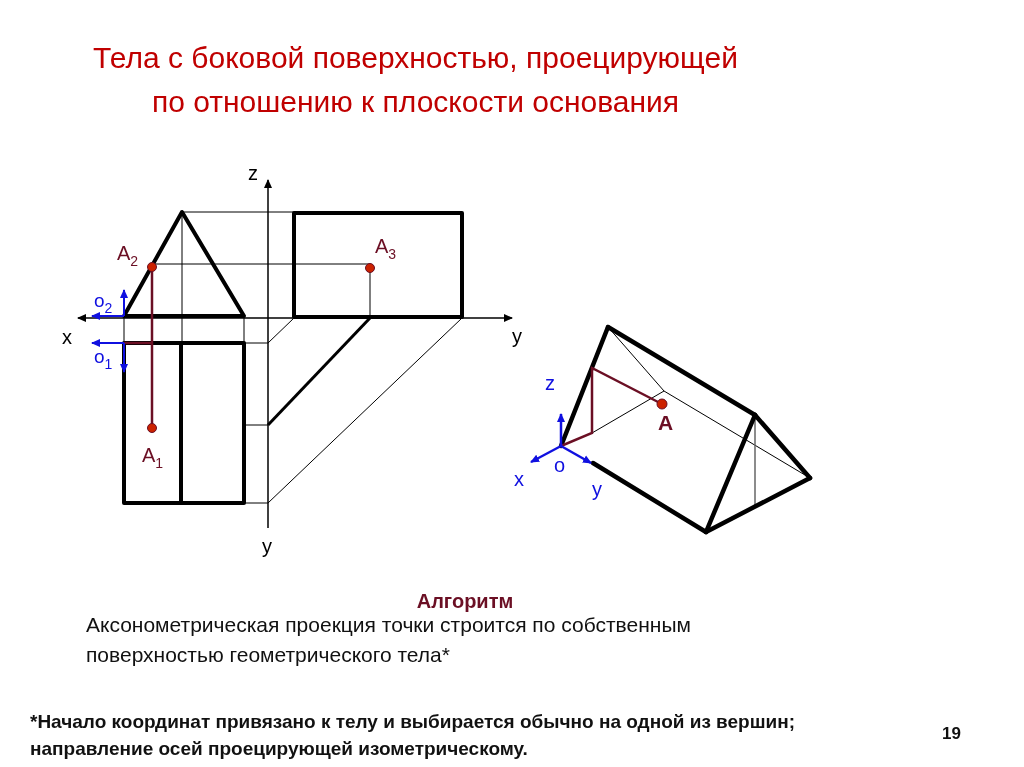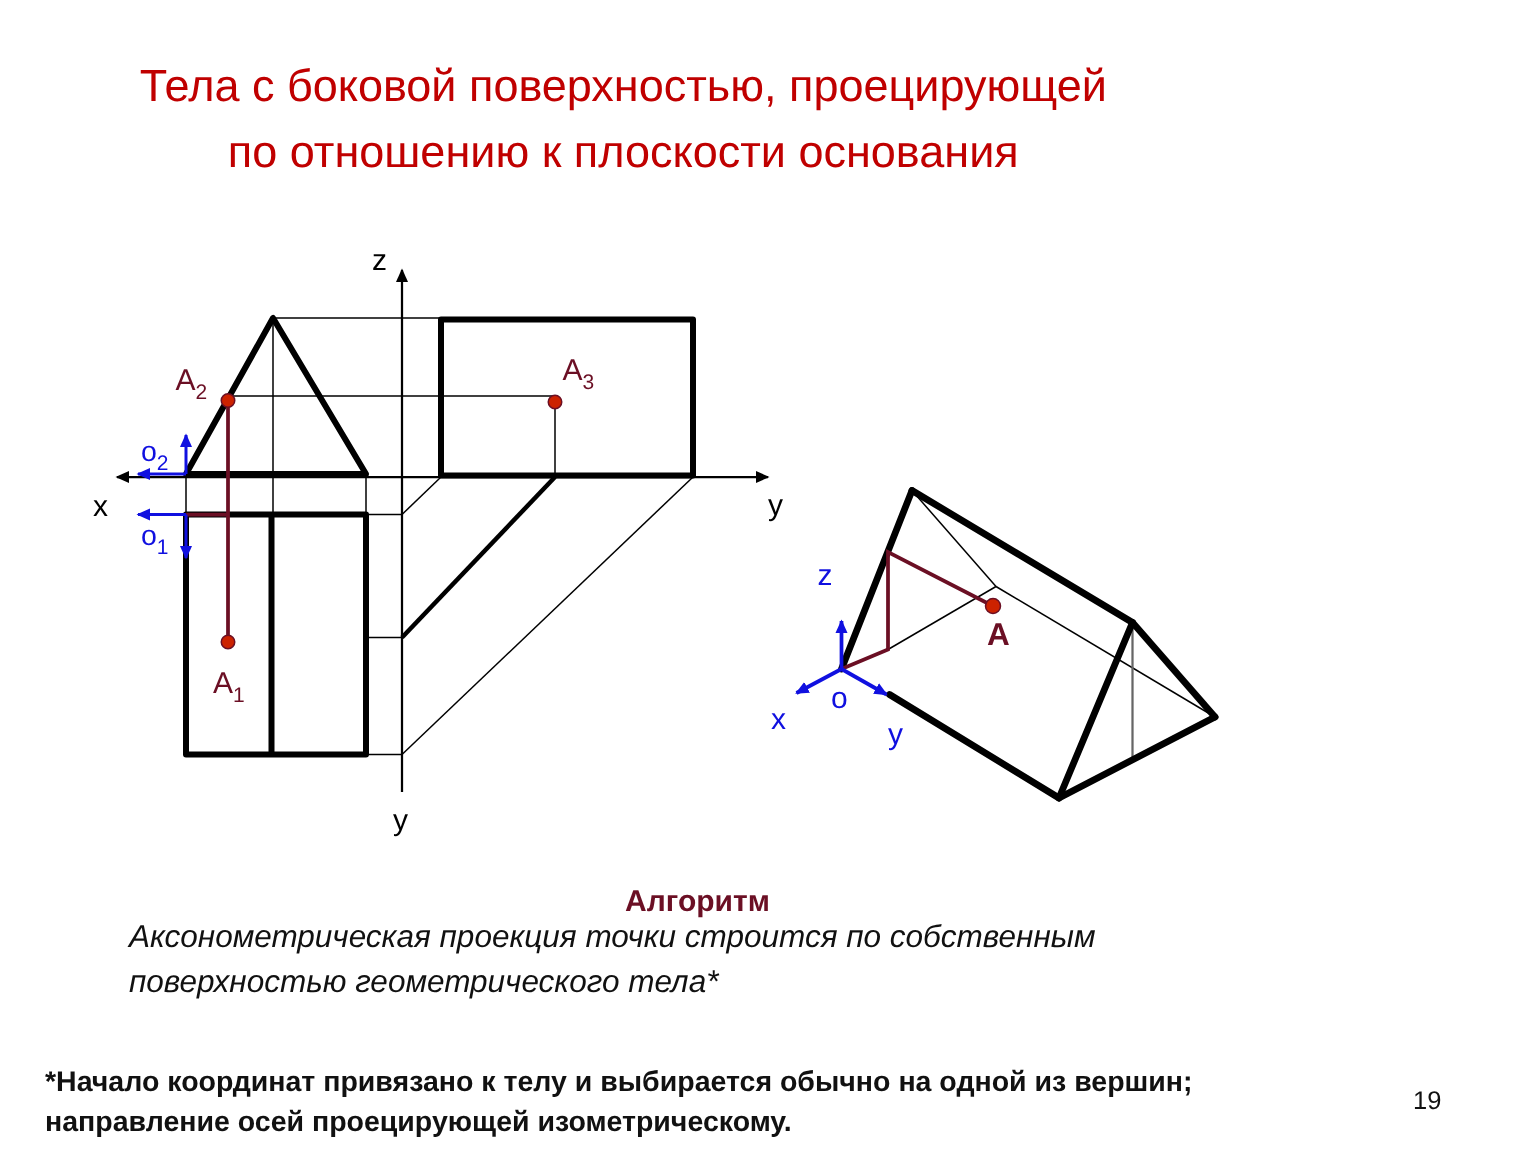--- a/index.html
+++ b/index.html
@@ -1,23 +1,23 @@
 <!DOCTYPE html>
 <html><head>
 <meta charset="utf-8">
 <style>
   html, body { margin: 0; padding: 0; background: #ffffff; }
   body { width: 1024px; height: 767px; position: relative; overflow: hidden; font-family: "Liberation Sans", sans-serif; }
   .title { position: absolute; left: 0; width: 831px; top: 36px; text-align: center; color: #c00000; font-size: 30px; line-height: 44px; }
   .title div { white-space: nowrap; }
   svg.diagram { position: absolute; left: 0; top: 0; }
   .algo-head { position: absolute; left: 0; width: 930px; top: 578px; text-align: center; color: #6b0f24; font-size: 20px; font-weight: bold; margin-top: 12px; }
-  .algo-body { position: absolute; left: 86px; top: 610px; font-size: 21px; line-height: 30px; color: #111; font-style: italic; }
+  .algo-body { position: absolute; left: 86px; top: 610px; font-size: 21px; line-height: 30px; color: #111; }
   .footnote { position: absolute; left: 30px; top: 708px; font-size: 19px; line-height: 27px; color: #111; font-weight: bold; }
-  .page-num { position: absolute; left: 942px; top: 724px; font-size: 17px; font-weight: normal; color: #111; }
+  .page-num { position: absolute; left: 942px; top: 724px; font-size: 17px; font-weight: bold; color: #111; }
   .lbl { font-family: "Liberation Sans", sans-serif; }
 </style>
 </head>
 <body>
 
 <div class="title">
   <div>Тела с боковой поверхностью, проецирующей</div>
   <div>по отношению к плоскости основания</div>
 </div>
 

